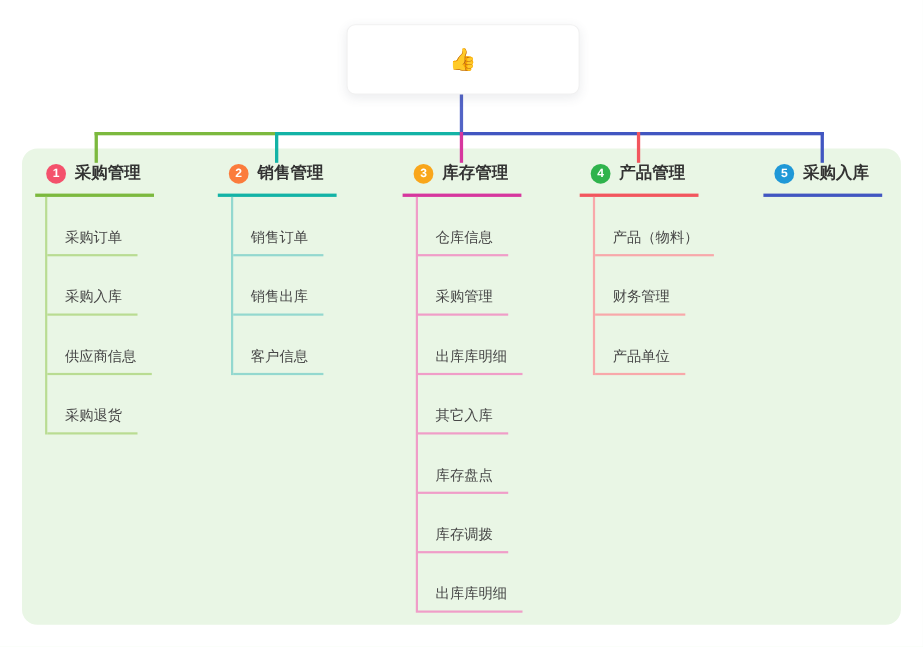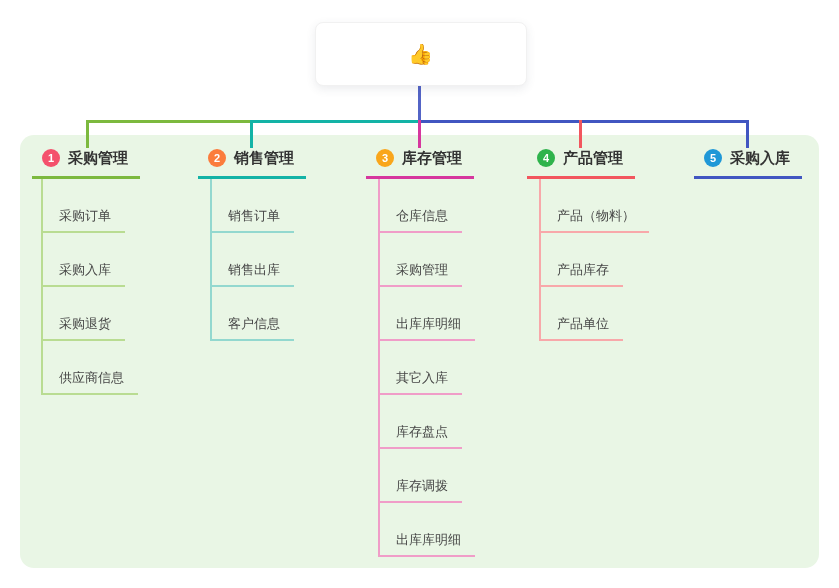--- a/index.html
+++ b/index.html
@@ -77,22 +77,22 @@
 </div>
 
 <div class="branch b0" style="--c: #7cb93e; --lc: #b9dc92; --bc: #f4516c;">
   <div class="branch-label">
     <span class="badge">1</span>
     <span>采购管理</span>
   </div>
   <ul>
     <li>采购订单</li>
     <li>采购入库</li>
+    <li>供应商信息</li>
     <li>采购退货</li>
-    <li>供应商信息</li>
   </ul>
 </div>
 
 <div class="branch b1" style="--c: #13b3a6; --lc: #93d8cf; --bc: #fb7c3c;">
   <div class="branch-label">
     <span class="badge">2</span>
     <span>销售管理</span>
   </div>
   <ul>
     <li>销售订单</li>
@@ -117,21 +117,21 @@
   </ul>
 </div>
 
 <div class="branch b3" style="--c: #f2565e; --lc: #f8a8aa; --bc: #2fb34c;">
   <div class="branch-label">
     <span class="badge">4</span>
     <span>产品管理</span>
   </div>
   <ul>
     <li>产品（物料）</li>
-    <li>产品库存</li>
+    <li>财务管理</li>
     <li>产品单位</li>
   </ul>
 </div>
 
 <div class="branch b4" style="--c: #4156c1; --lc: #aab9e4; --bc: #1f98d7;">
   <div class="branch-label">
     <span class="badge">5</span>
     <span>采购入库</span>
   </div>
   <ul>

